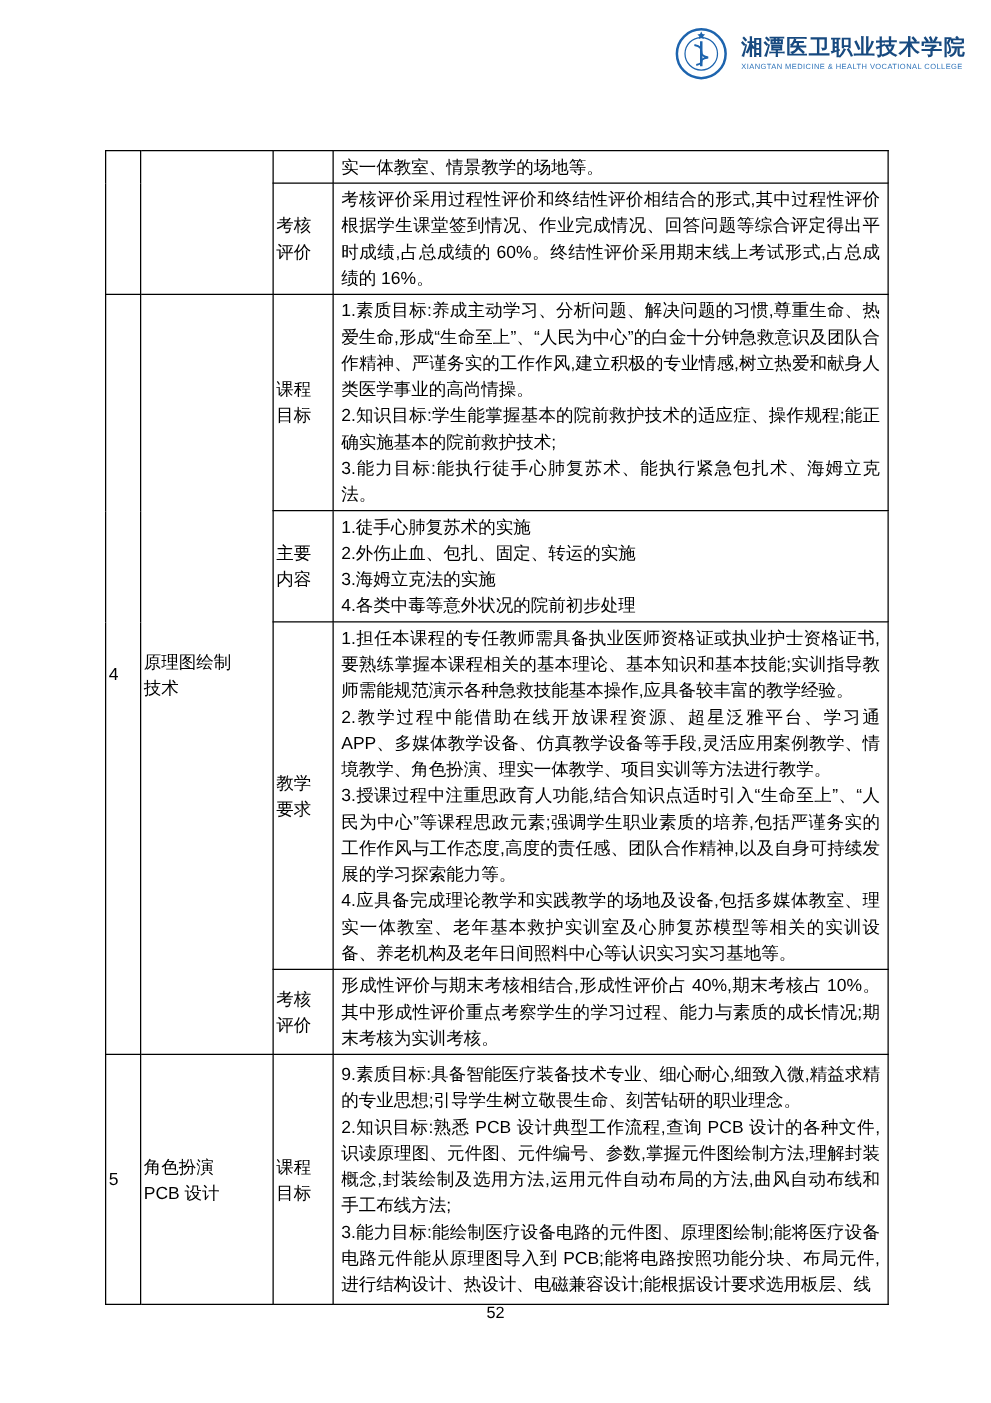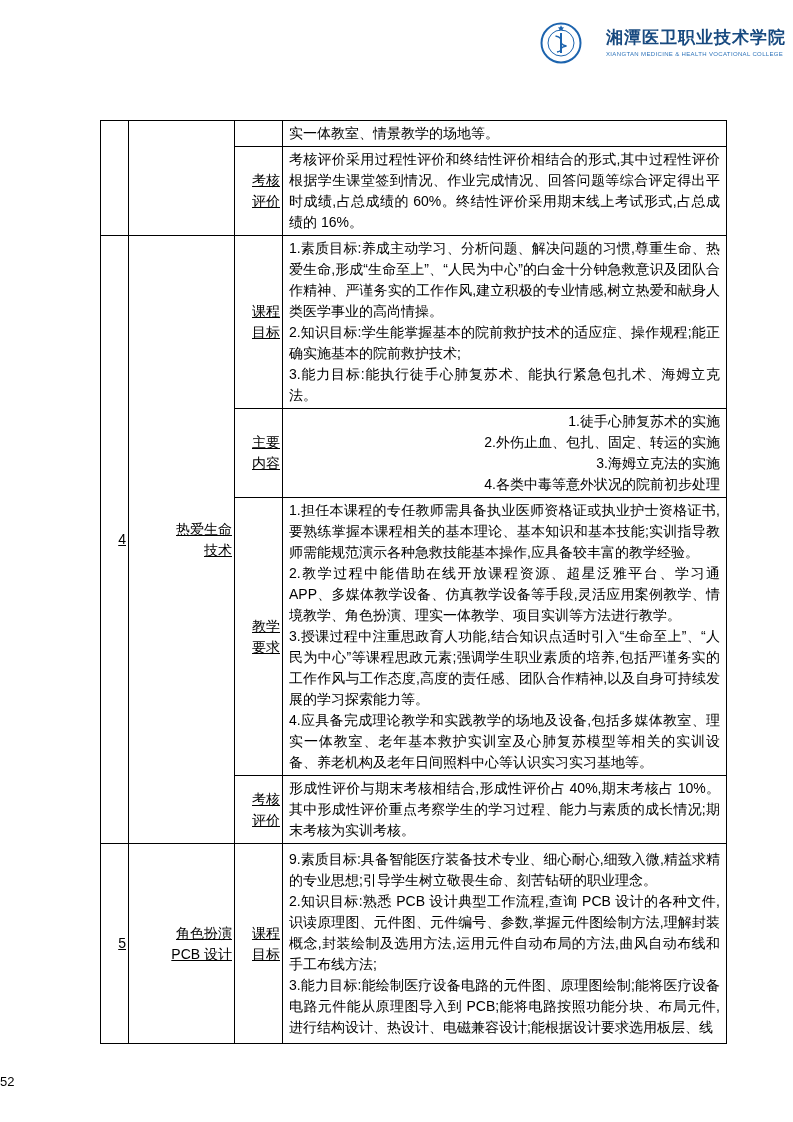--- a/index.html
+++ b/index.html
@@ -7,55 +7,55 @@
   body {
     width: 793px; height: 1122px;
     background: #ffffff;
     position: relative;
     font-family: "Liberation Sans", "DejaVu Sans", sans-serif;
     color: #000;
     overflow: hidden;
   }
   .header-block {
     position: absolute; top: 22px; left: 540px;
-    display: flex; align-items: center; gap: 24px; justify-content: space-between;
+    display: flex; align-items: center; gap: 11px; justify-content: space-between;
   }
   .name-block { display: flex; flex-direction: column; }
   .name-cn {
     font-family: "Liberation Serif", "DejaVu Serif", serif;
     font-weight: 700; font-size: 17px; color: #17497f;
     letter-spacing: 1px; line-height: 1.1; white-space: nowrap;
   }
   .name-en {
     font-size: 6px; color: #2f74ba; letter-spacing: 0.35px;
     margin-top: 3px; white-space: nowrap;
   }
   table.syllabus {
     position: absolute; left: 84px; top: 120px;
-    width: 626px; border-collapse: collapse; table-layout: fixed; margin-left: 16px;
+    width: 626px; border-collapse: collapse; table-layout: fixed;
   }
   .syllabus td {
     border: 1px solid #000;
     font-size: 14px; line-height: 21px;
     vertical-align: middle;
     padding: 2px 6px;
     overflow: hidden;
   }
   td.num, td.course, td.label {
-    text-align: right; white-space: pre-line; padding: 2px 2px; text-decoration: underline;
+    text-align: left; white-space: pre-line; padding: 2px 2px;
   }
   td.content {
     text-align: justify;
     text-justify: inter-ideograph;
     white-space: pre-line;
   }
-  td.content.list { text-align: right; }
+  td.content.list { text-align: left; }
   .page-footer {
     position: absolute; top: 1042px; left: 0; width: 100%;
-    font-size: 13px; margin-top: 32px;
+    text-align: center; font-size: 13px;
   }
 </style>
 </head>
 <body>
 
 <div class="page">
 
   <div class="header-block">
     <svg width="42" height="42" viewBox="0 0 42 42">
       <circle cx="21" cy="21" r="19.5" fill="none" stroke="#1d64ae" stroke-width="2"></circle>
@@ -85,21 +85,21 @@
         <td class="content">实一体教室、情景教学的场地等。</td>
       </tr>
       <tr style="height:88px">
         <td class="label">考核
 评价</td>
         <td class="content">考核评价采用过程性评价和终结性评价相结合的形式,其中过程性评价根据学生课堂签到情况、作业完成情况、回答问题等综合评定得出平时成绩,占总成绩的 60%。终结性评价采用期末线上考试形式,占总成绩的 16%。</td>
       </tr>
 
       <tr style="height:148px">
         <td class="num" rowspan="4">4</td>
-        <td class="course" rowspan="4">热爱生命
+        <td class="course" rowspan="4">原理图绘制
 技术</td>
         <td class="label">课程
 目标</td>
         <td class="content">1.素质目标:养成主动学习、分析问题、解决问题的习惯,尊重生命、热爱生命,形成“生命至上”、“人民为中心”的白金十分钟急救意识及团队合作精神、严谨务实的工作作风,建立积极的专业情感,树立热爱和献身人类医学事业的高尚情操。
 2.知识目标:学生能掌握基本的院前救护技术的适应症、操作规程;能正确实施基本的院前救护技术;
 3.能力目标:能执行徒手心肺复苏术、能执行紧急包扎术、海姆立克法。</td>
       </tr>
       <tr style="height:84px">
         <td class="label">主要
 内容</td>

